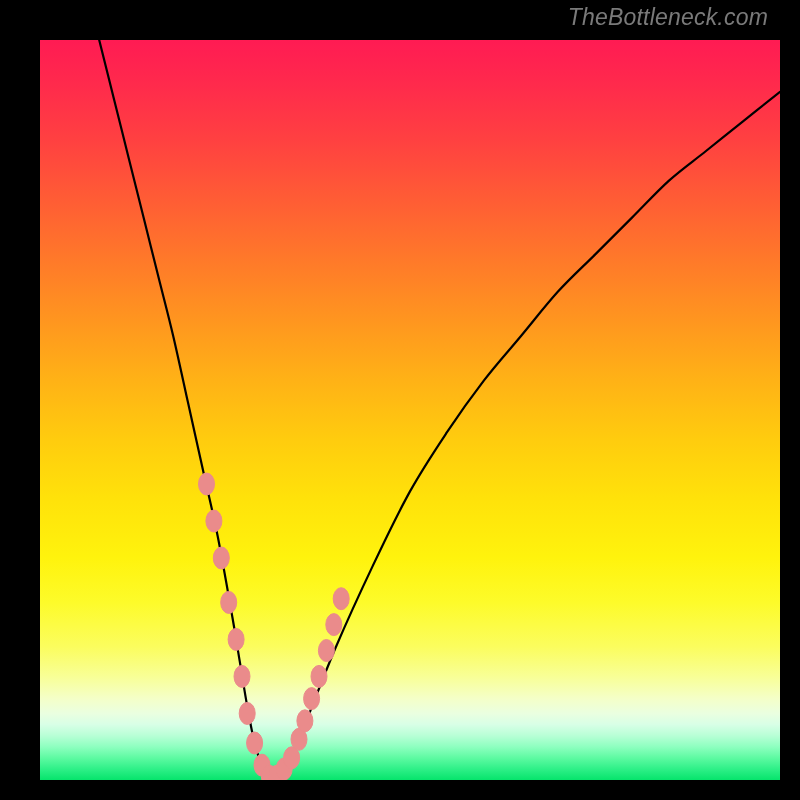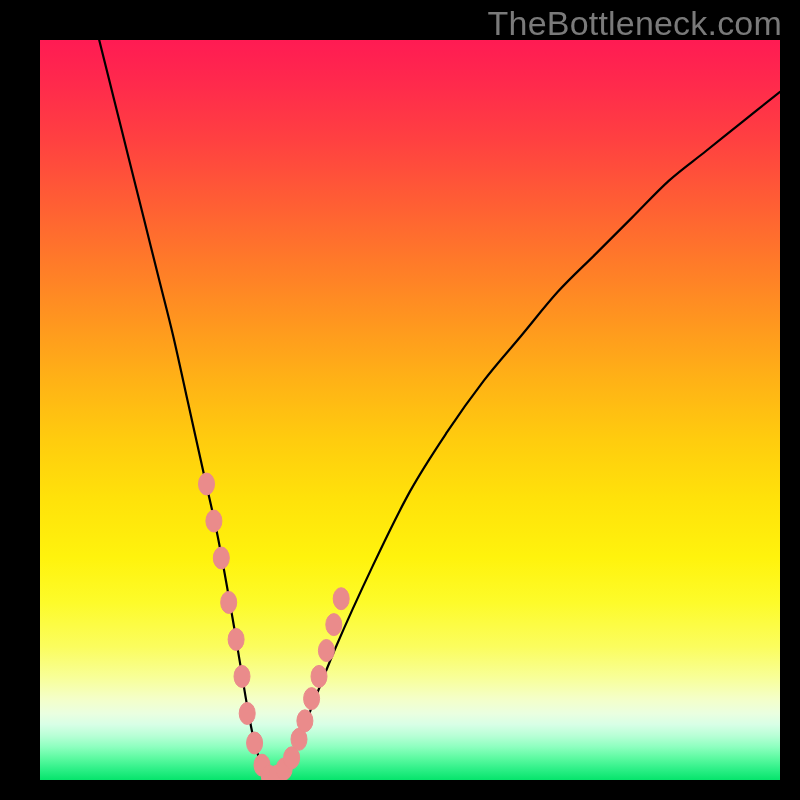--- a/index.html
+++ b/index.html
@@ -12,26 +12,27 @@
   }
   .container {
     position: relative;
     width: 800px;
     height: 800px;
     background: #000000;
   }
   .watermark {
     position: absolute;
     top: 4px;
-    right: 18px;
+    right: 32px;
     font-family: Arial, Helvetica, sans-serif;
-    font-size: 34px;
+    font-size: 23px;
     color: #7a7a7a;
     font-weight: 500;
     letter-spacing: 0.2px;
+    font-style: italic;
   }
   .plot-area {
     position: absolute;
     left: 40px;
     top: 40px;
     width: 740px;
     height: 740px;
     overflow: hidden;
   }
   .gradient-bg {

